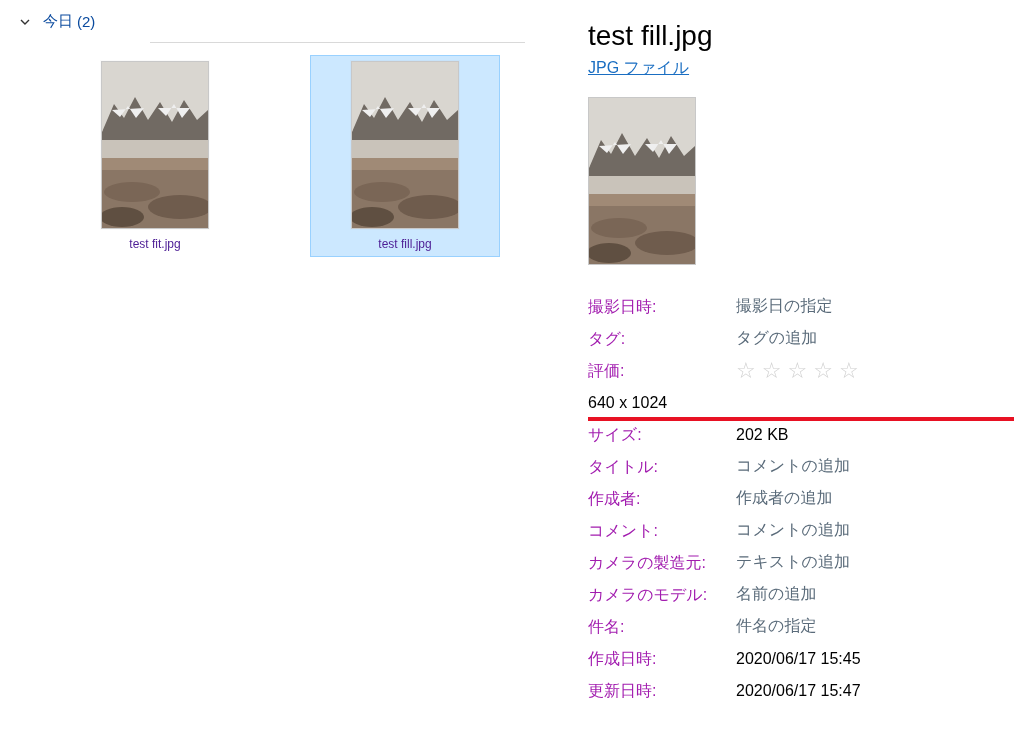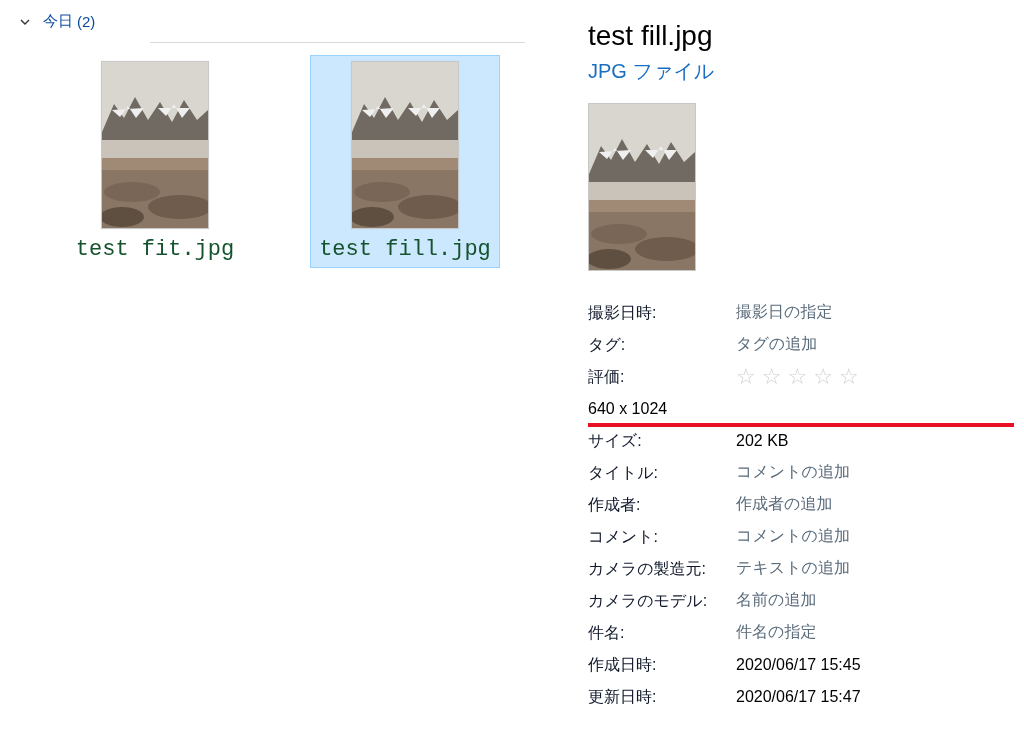--- a/index.html
+++ b/index.html
@@ -72,53 +72,53 @@
     margin: 0 auto 8px auto;
     border: 1px solid #c8c8c8;
     background: #fff;
     display: flex;
     align-items: center;
     justify-content: center;
     box-shadow: 0 0 0 1px rgba(0,0,0,0.02);
   }
   .thumb-frame svg { display: block; }
   .file-label {
-    font-size: 22px;
-    color: #14532d;
-    font-family: Liberation Mono, monospace;
+    font-size: 12px;
+    color: #4c1d95;
   }
   
   .details-title {
     font-size: 28px;
     font-weight: 400;
     margin: 0 0 6px 0;
     color: #000;
   }
   .details-subtitle {
-    font-size: 20px;
+    font-size: 16px;
     color: #1a6ec2;
     margin-bottom: 18px;
+    text-decoration: underline;
   }
   .details-preview {
     width: 108px;
     height: 168px;
     border: 1px solid #c8c8c8;
     margin-bottom: 26px;
   }
   .details-preview svg { display:block; }
   .prop-row {
     display: flex;
     font-size: 16px;
     line-height: 32px;
     align-items: center;
     position: relative;
   }
   .prop-label {
     width: 148px;
-    color: #0f172a;
+    color: #a21caf;
   }
   .prop-value {
     flex: 1;
     color: #000;
   }
   .prop-value.placeholder { color: #5a6b7a; font-family: Liberation Mono, monospace; }
   .stars { display:flex; gap:6px; }
   .stars .star { color:#d0d0d0; font-size:22px; line-height:32px; cursor:pointer; }
   .underline-red {
     position: absolute;

